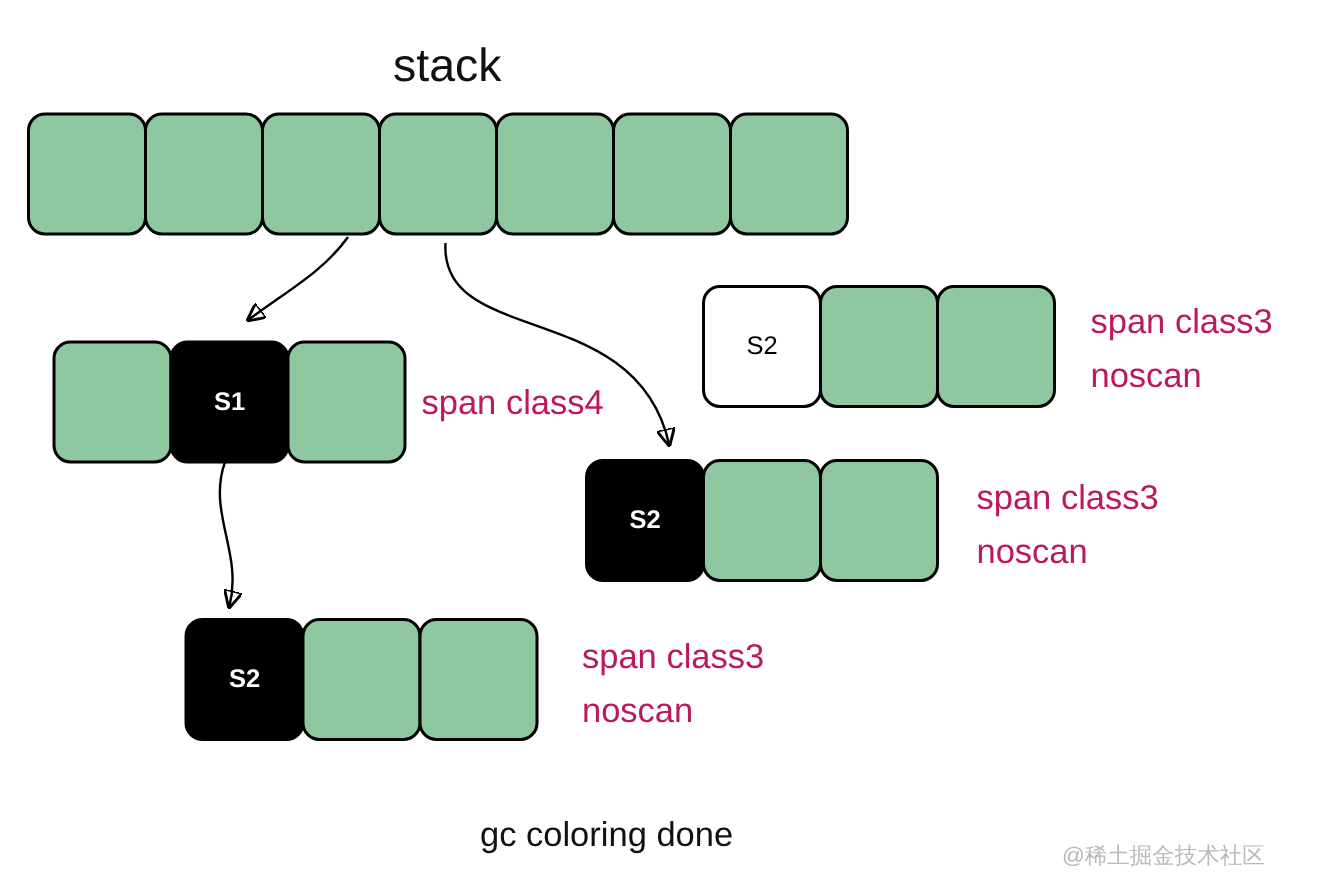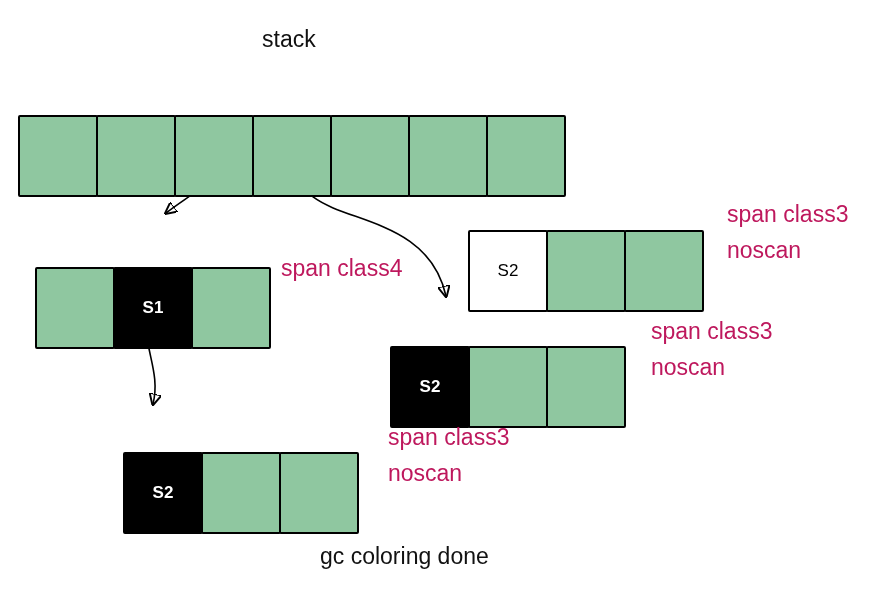--- a/index.html
+++ b/index.html
@@ -12,38 +12,37 @@
     height: 597px;
     background: #ffffff;
     overflow: hidden;
     color: #000;
   }
 
   .title {
     position: absolute;
     left: 262px;
     top: 26px;
-    font-size: 23px;
+    font-size: 31px;
     color: #111;
   }
 
   .row { position: absolute; display: flex; }
 
   .cell {
     width: 80px;
     height: 82px;
     border: 2px solid #000;
-    border-radius: 2px;
+    border-radius: 12px;
     display: flex;
     align-items: center;
     justify-content: center;
     font-size: 17px;
     background: var(--cell-green, #8fc7a0);
     flex: 0 0 auto;
-    margin-top: 40px;
   }
   .cell + .cell { margin-left: -2px; }
 
   .cell[data-color="green"] { background: var(--cell-green, #8fc7a0); color: #000; }
   .cell[data-color="black"] { background: var(--cell-black, #000000); color: #fff; font-weight: bold; }
   .cell[data-color="white"] { background: var(--cell-white, #ffffff); color: #000; }
 
   .group-label {
     position: absolute;
     font-size: 23px;
@@ -143,14 +142,15 @@
     <div class="cell" data-color="green"></div>
     <div class="cell" data-color="green"></div>
   </div>
   <div class="group-label" style="left:388px; top:419px;">
     <div>span class3</div>
     <div>noscan</div>
   </div>
 
   <div class="footer-text">gc coloring done</div>
 
+  <div class="watermark">@稀土掘金技术社区</div>
 
 </div>
 
 </body></html>

